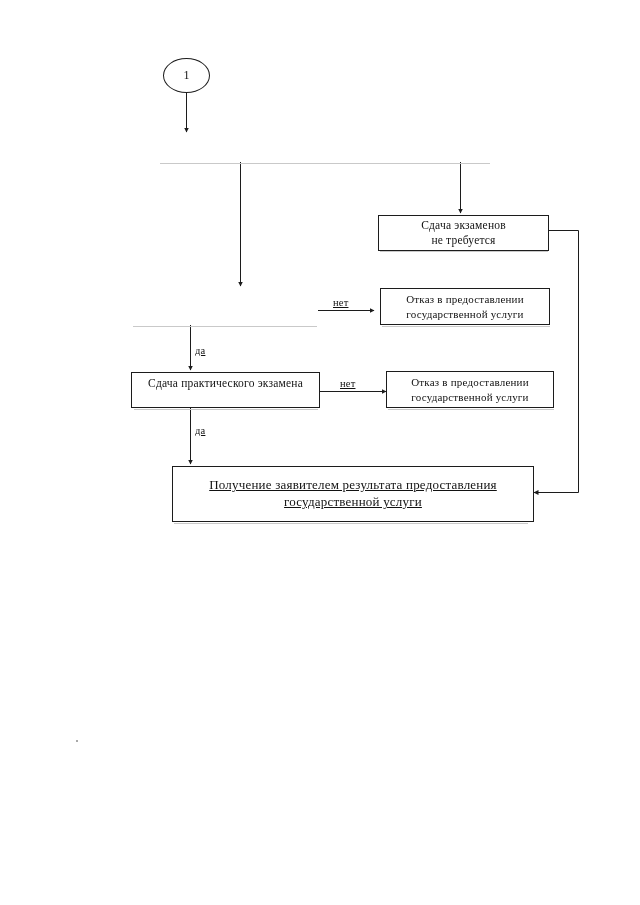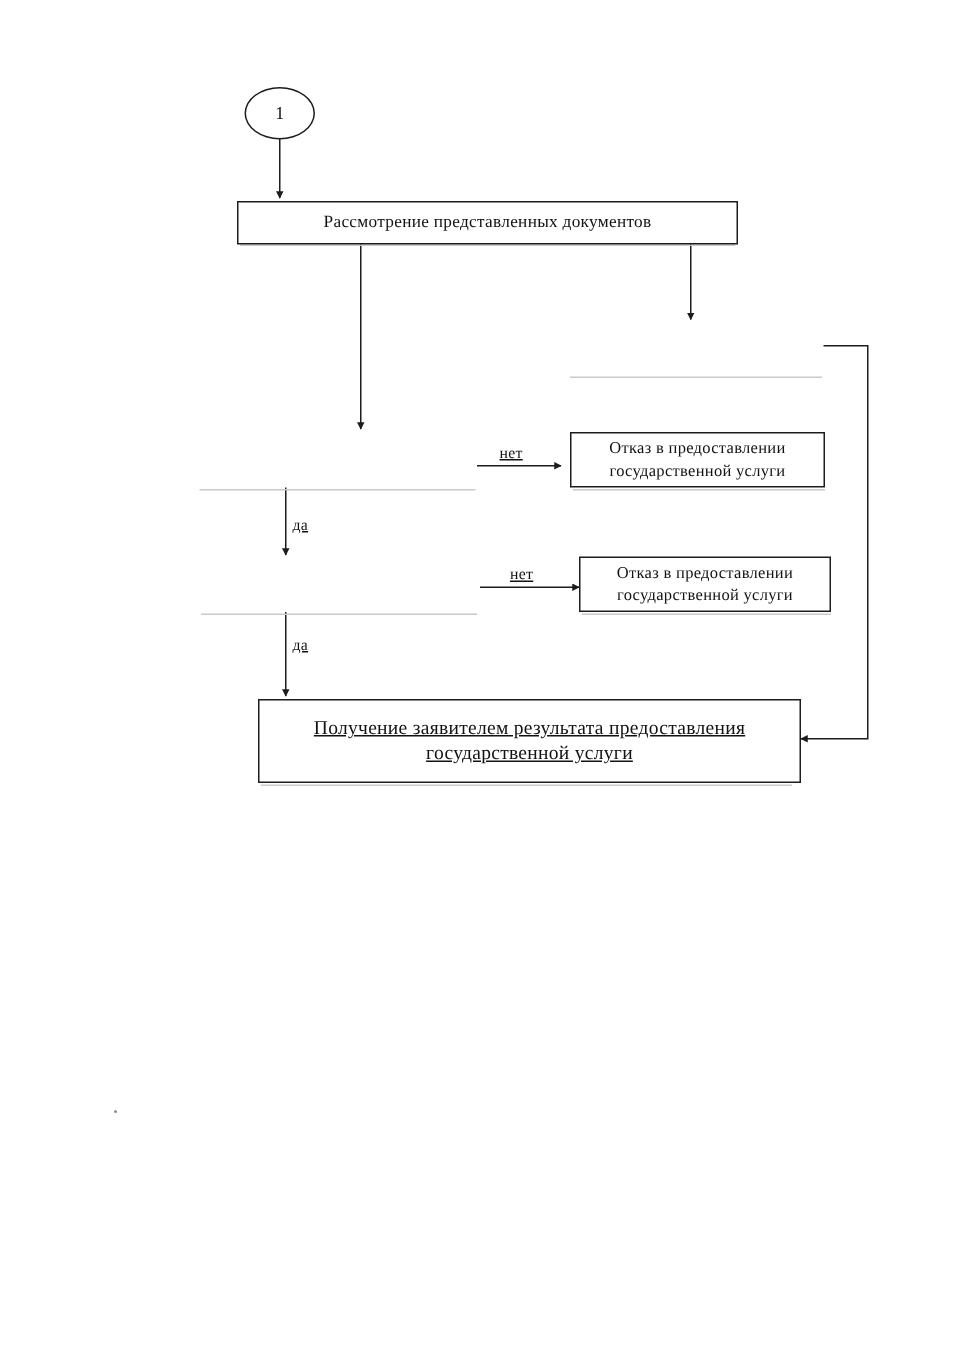--- a/index.html
+++ b/index.html
@@ -109,31 +109,35 @@
   <div class="ghost" style="left:133px;  top:326px; width:184px;"></div>
   <div class="ghost" style="left:382px;  top:326px; width:168px;"></div>
   <div class="ghost" style="left:134px;  top:409px; width:184px;"></div>
   <div class="ghost" style="left:388px;  top:409px; width:166px;"></div>
   <div class="ghost" style="left:174px;  top:523px; width:354px;"></div>
 
   <div class="start-ellipse" style="left:163px; top:58px; width:47px; height:35px; font-size:12px;">
     <span>1</span>
   </div>
 
-  <div class="node-box" style="left:158px; top:134px; width:334px; height:29px; font-size:11.5px;">
-    <span class="txt">Рассмотрение представленных документов</span>
+
+  <div class="node-box" style="left:378px; top:215px; width:171px; height:36px; font-size:11.5px;">
+    <span class="txt">Сдача экзаменов
+не требуется</span>
   </div>
-
 
 
   <div class="node-box" style="left:380px; top:288px; width:170px; height:37px; font-size:11px;">
     <span class="txt">Отказ в предоставлении
 государственной услуги</span>
   </div>
 
+  <div class="node-box" style="left:131px; top:372px; width:189px; height:36px; font-size:11.5px; align-items:flex-start; padding-top:3px;">
+    <span class="txt">Сдача практического экзамена</span>
+  </div>
 
   <div class="node-box" style="left:386px; top:371px; width:168px; height:37px; font-size:11px;">
     <span class="txt">Отказ в предоставлении
 государственной услуги</span>
   </div>
 
   <div class="node-box" style="left:172px; top:466px; width:362px; height:56px; font-size:13px;text-decoration:underline;">
     <span class="txt">Получение заявителем результата предоставления
 государственной услуги</span>
   </div>

